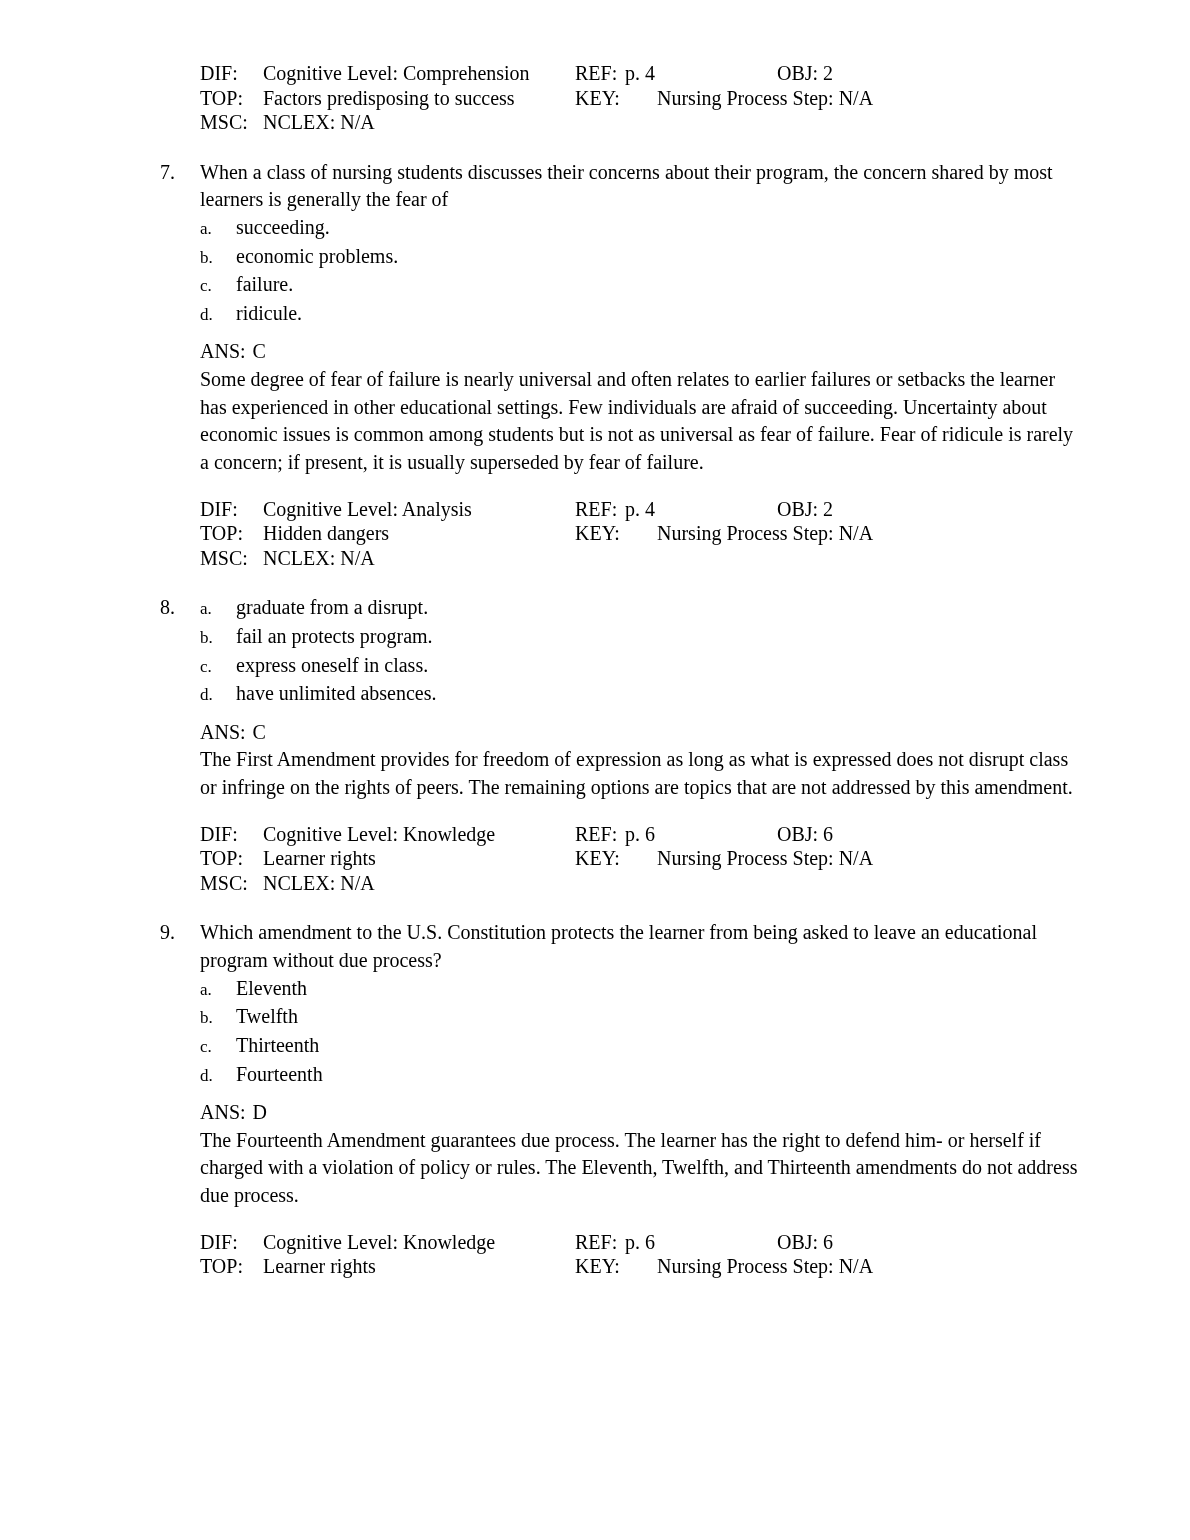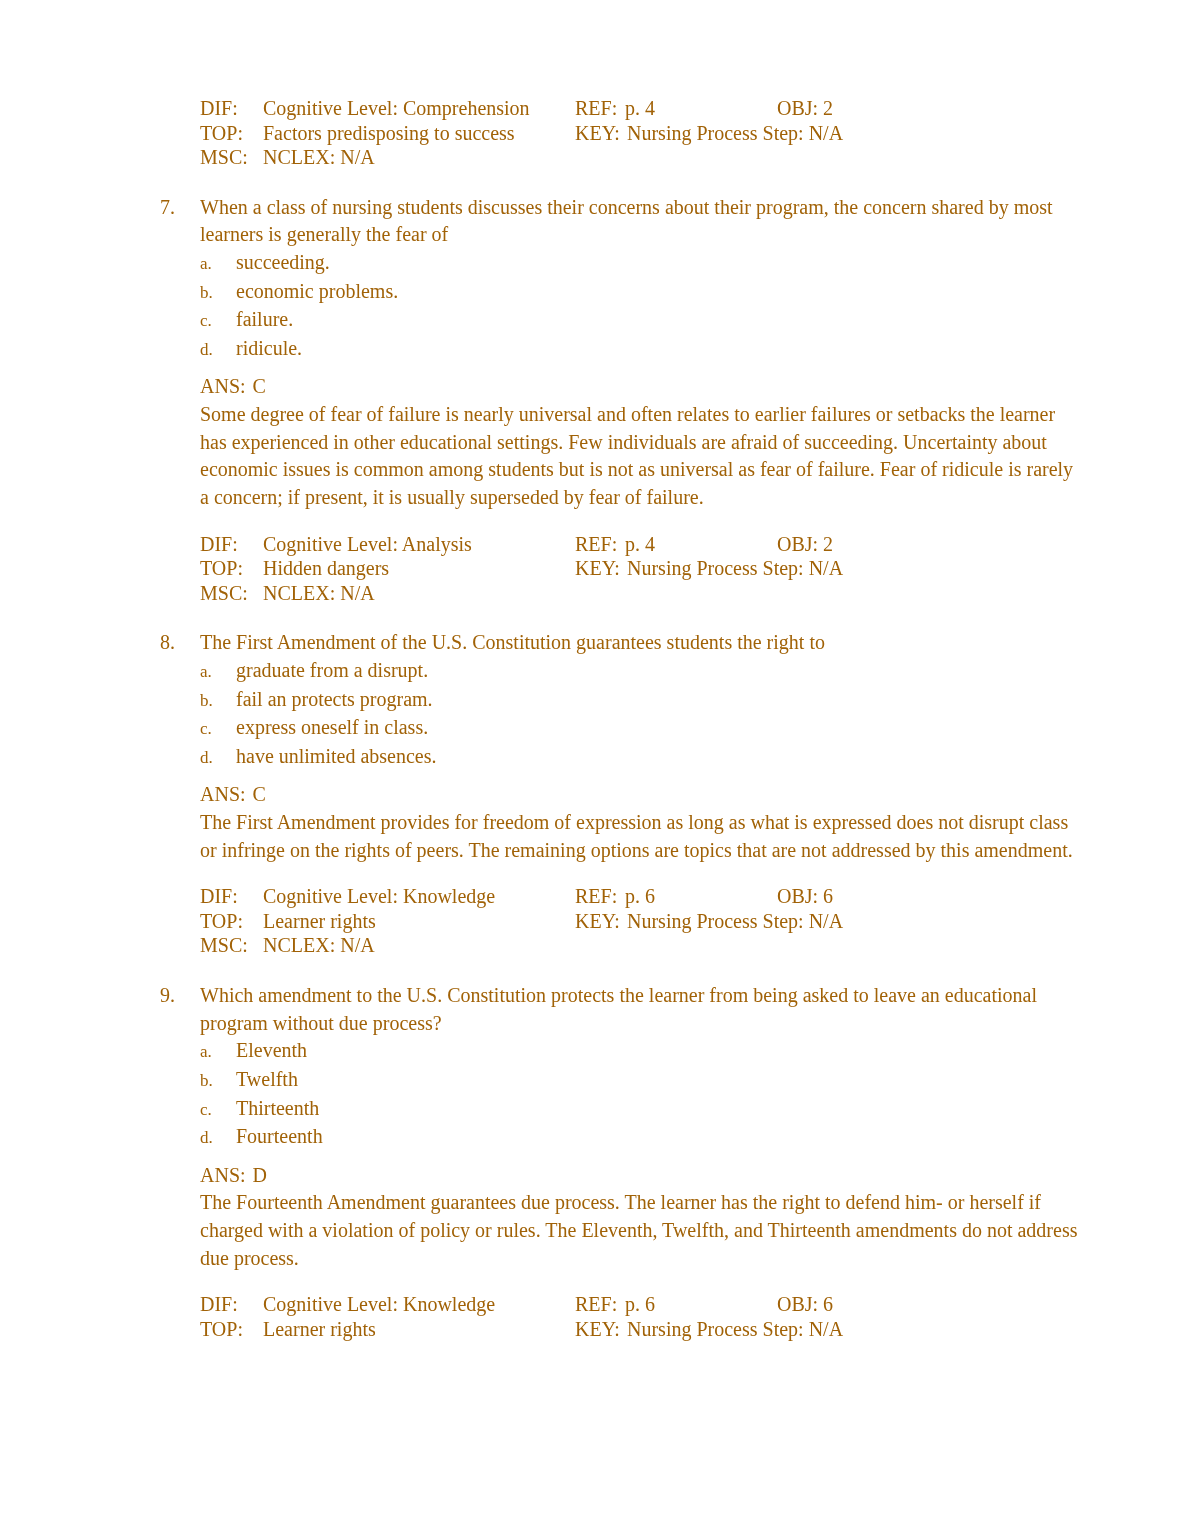--- a/index.html
+++ b/index.html
@@ -1,32 +1,32 @@
 <!DOCTYPE html>
 <html><head>
 <meta charset="utf-8">
 <style>
   html,body{margin:0;padding:0;background:#ffffff;}
   .page{
     width:1190px;height:1540px;box-sizing:border-box;
-    padding:96px 0 0 160px;overflow:hidden;position:relative;
-    background:#ffffff;color:#a16207;
+    padding:61px 0 0 160px;overflow:hidden;position:relative;
+    background:#ffffff;color:#000000;
     font-family:"Liberation Serif", "DejaVu Serif", serif;
   }
   .indent{margin-left:40px;width:880px;}
   
   .meta-block{font-size:20px;line-height:24.5px;margin-top:20px;}
   .meta-block.first{margin-top:0;}
   .meta-row{position:relative;height:24.5px;}
   .meta-row span{position:absolute;top:0;white-space:nowrap;}
   .m-l1{left:0;}
   .m-v1{left:63px;}
   .m-l2{left:375px;}
   .m-v2r{left:425px;}
-  .m-v2k{left:427px;}
+  .m-v2k{left:457px;}
   .m-l3{left:577px;}
   
   .question-group{position:relative;margin-top:24px;margin-left:40px;width:880px;
     font-size:20px;line-height:27.7px;}
   .qnum{position:absolute;left:-40px;top:0;}
   .stem{margin:0;}
   .option{display:flex;align-items:baseline;}
   .opt-letter{flex:0 0 36px;width:36px;font-size:17px;}
   .opt-text{flex:1;}
   
@@ -102,21 +102,20 @@
       </div>
       <div class="meta-row">
         <span class="m-l1">MSC:</span>
         <span class="m-v1">NCLEX: N/A</span>
       </div>
     </div>
   </section>
 
   <section class="question-group">
     <span class="qnum">8.</span>
-    <p class="stem">The First Amendment of the U.S. Constitution guarantees students the right to</p>
     <div class="options">
       <div class="option">
         <span class="opt-letter">a.</span>
         <span class="opt-text">graduate from a disrupt.</span>
       </div>
       <div class="option">
         <span class="opt-letter">b.</span>
         <span class="opt-text">fail an protects program.</span>
       </div>
       <div class="option">

